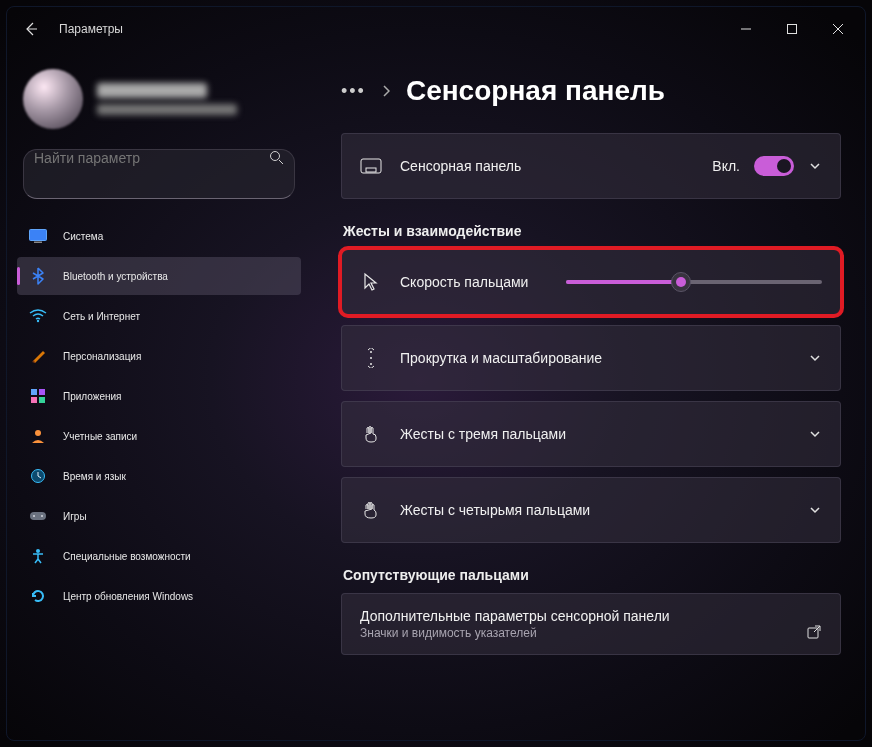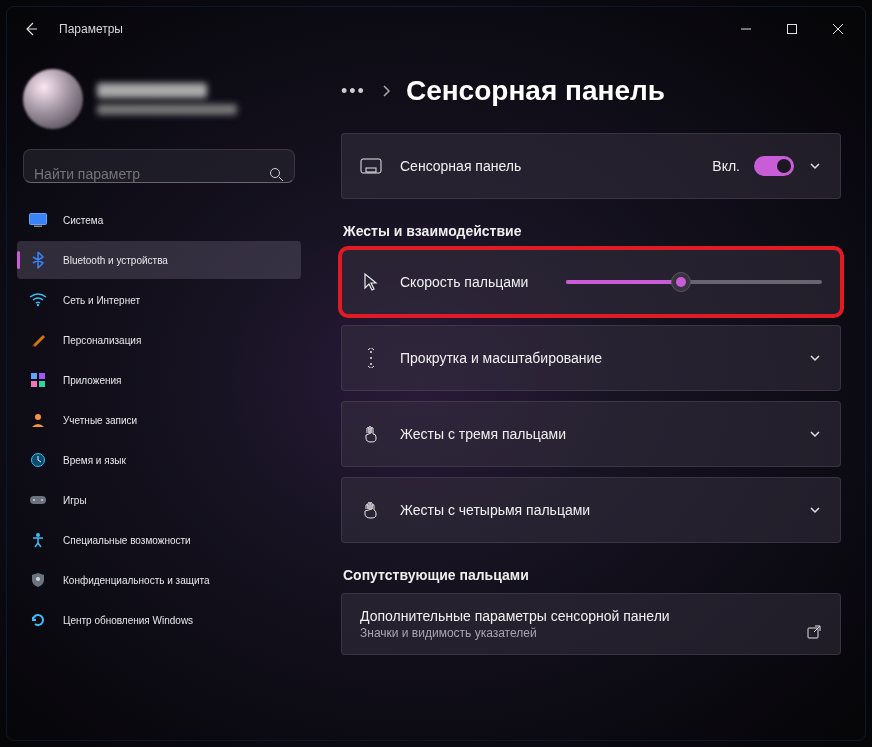--- a/index.html
+++ b/index.html
@@ -16,21 +16,21 @@
 .win-btn { width: 46px; height: 32px; display: flex; align-items: center; justify-content: center; color: #e0e0e0; cursor: pointer; }
 .content { flex: 1; display: flex; overflow: hidden; }
 
 .sidebar { width: 300px; padding: 10px 6px 10px 10px; display: flex; flex-direction: column; overflow: hidden; }
 .profile { display: flex; align-items: center; gap: 14px; padding: 8px 6px 16px 6px; }
 .avatar { width: 60px; height: 60px; border-radius: 50%; background: radial-gradient(circle at 35% 30%, #fce7f3 0%, #a89aa8 40%, #3a3340 100%); filter: blur(1px); }
 .profile-text { filter: blur(3px); }
 .profile-name { width: 110px; height: 15px; background: #aaa; border-radius: 3px; margin-bottom: 6px; }
 .profile-mail { width: 140px; height: 11px; background: #777; border-radius: 3px; }
 
-.searchbox { margin: 4px 6px 18px 6px; height: 34px; background: rgba(40,38,48,0.6); border: 1px solid #3a3642; border-bottom: 1px solid #6a6472; border-radius: 8px; display: flex; align-items: flex-end; padding: 0 10px; }
+.searchbox { margin: 4px 6px 18px 6px; height: 50px; background: rgba(40,38,48,0.6); border: 1px solid #3a3642; border-bottom: 1px solid #6a6472; border-radius: 14px; display: flex; align-items: flex-start; padding: 0 10px; }
 .searchbox input { flex: 1; background: transparent; border: none; outline: none; color: #ccc; font-size: 14px; }
 .searchbox .sicon { color: #d0d0d0; }
 
 .nav { display: flex; flex-direction: column; gap: 2px; }
 .nav-item { height: 38px; border-radius: 4px; display: flex; align-items: center; padding: 0 12px; gap: 16px; color: #e8e8e8; font-size: 10px; cursor: pointer; }
 .nav-item.active { background: rgba(90,84,104,0.45); position: relative; }
 .nav-item.active::before { content: ""; position: absolute; left: 0; top: 10px; bottom: 10px; width: 3px; background: #c95dd8; border-radius: 2px; }
 .nav-icon { width: 18px; height: 18px; display: flex; align-items: center; justify-content: center; font-size: 16px; }
 
 .main { flex: 1; padding: 10px 24px 0 34px; overflow-y: auto; }
@@ -200,29 +200,20 @@
           <span class="nav-icon">
               <svg width="16" height="16" viewBox="0 0 16 16">
                 <circle cx="8" cy="3" r="2" fill="#38bdf8"></circle>
                 <path d="M3 6 L13 6 M8 6 L8 11 M8 11 L5 15 M8 11 L11 15" stroke="#38bdf8" stroke-width="1.5"></path>
               </svg>
             </span>
           <span>Специальные возможности</span>
         </div>
         <div class="nav-item">
           <span class="nav-icon">
-              <svg width="14" height="16" viewBox="0 0 14 16">
-                <path d="M7 1 L13 3 L13 8 Q13 13 7 15 Q1 13 1 8 L1 3 Z" fill="#6b7280"></path>
-                <circle cx="7" cy="7" r="2" fill="#d1d5db"></circle>
-              </svg>
-            </span>
-          <span>Конфиденциальность и защита</span>
-        </div>
-        <div class="nav-item">
-          <span class="nav-icon">
               <svg width="16" height="16" viewBox="0 0 16 16">
                 <path d="M3 8 A5 5 0 1 1 5 12" stroke="#38bdf8" stroke-width="2" fill="none"></path>
                 <path d="M3 5 L3 8 L6 8" stroke="#38bdf8" stroke-width="2" fill="none"></path>
               </svg>
             </span>
           <span>Центр обновления Windows</span>
         </div>
       </div>
     </div>
 

